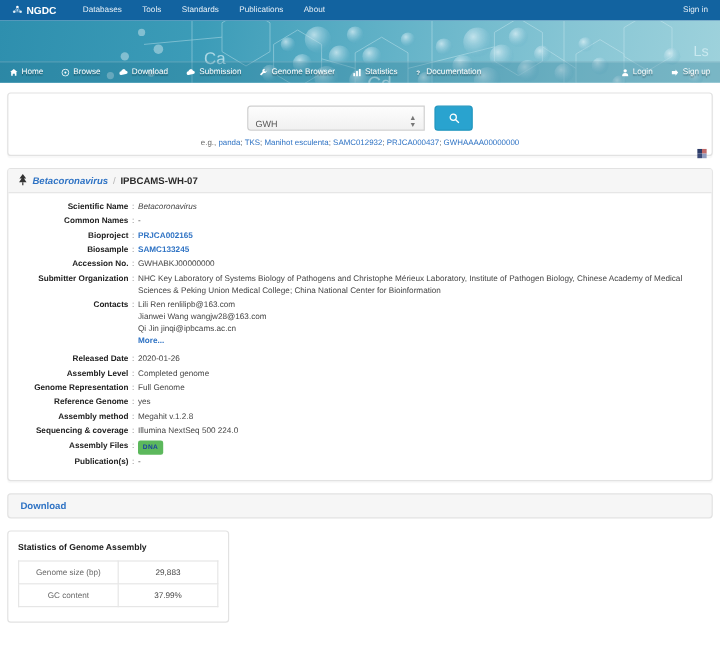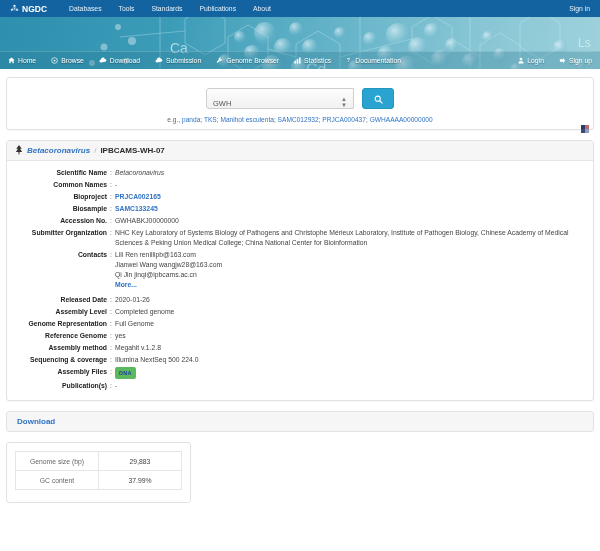--- a/index.html
+++ b/index.html
@@ -414,20 +414,21 @@
   </tbody>
       </table>
   </div>
 </div>
 
 <div class="history">
   <span>Download</span>
 </div>
 
 <div class="statsbox">
+  <div class="statstitle">Statistics of Genome Assembly</div>
   <table class="stats">
     <tbody>
         <tr>
       <td class="k">Genome size (bp)</td>
       <td class="v">29,883</td>
     </tr>
     <tr>
       <td class="k">GC content</td>
       <td class="v">37.99%</td>
     </tr>

